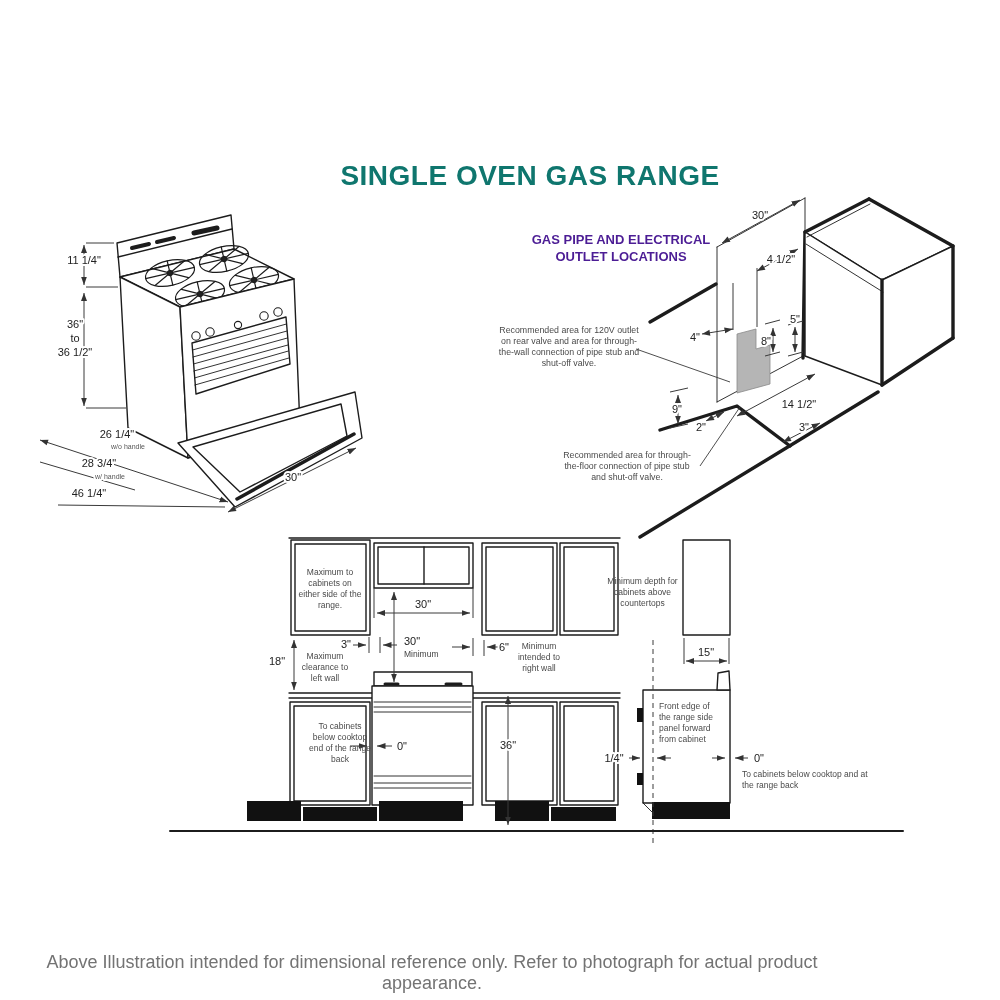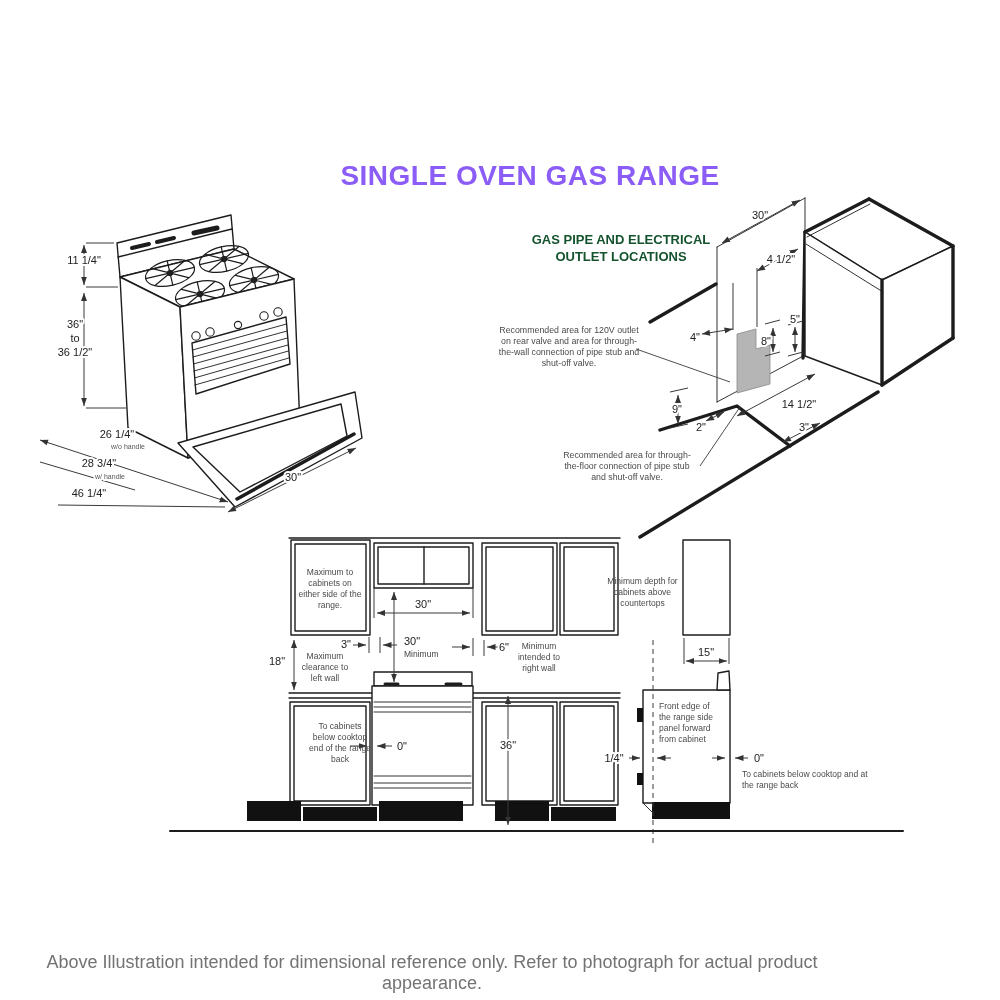--- a/index.html
+++ b/index.html
@@ -10,26 +10,26 @@
   #linework { position:absolute; left:0; top:0; }
 
   .note {
     position:absolute; color:#4a4a4a; font-size:8.5px; line-height:11px;
     text-align:center;
   }
   .note.left { text-align:left; }
 
   #page-title {
     position:absolute; left:250px; top:160px; width:560px;
-    text-align:center; font-size:28px; font-weight:bold; color:#8b5cf6;
+    text-align:center; font-size:28px; font-weight:bold; color:#0f766e;
     letter-spacing:0.5px;
   }
   #gas-heading {
     position:absolute; left:505px; top:231px; width:232px;
-    text-align:center; font-size:13px; font-weight:bold; color:#14532d;
+    text-align:center; font-size:13px; font-weight:bold; color:#4c1d95;
     line-height:17px;
   }
   #footer-caption {
     position:absolute; left:0; top:952px; width:864px;
     text-align:center; font-size:18px; color:#737373;
   }
 
   
   .ln   { fill:none; stroke:#1c1c1c; stroke-width:1.4; stroke-linejoin:round; stroke-linecap:round; }
   .lnf  { fill:#fff; stroke:#1c1c1c; stroke-width:1.4; stroke-linejoin:round; }

